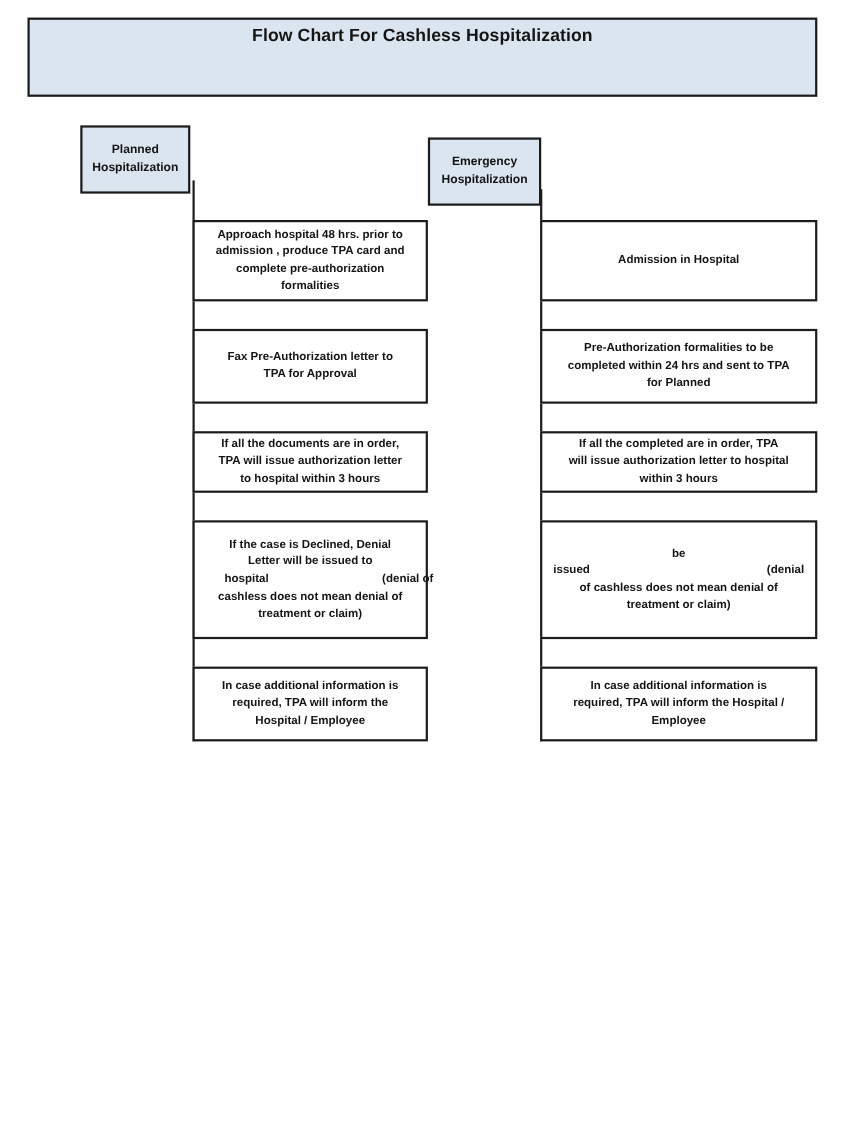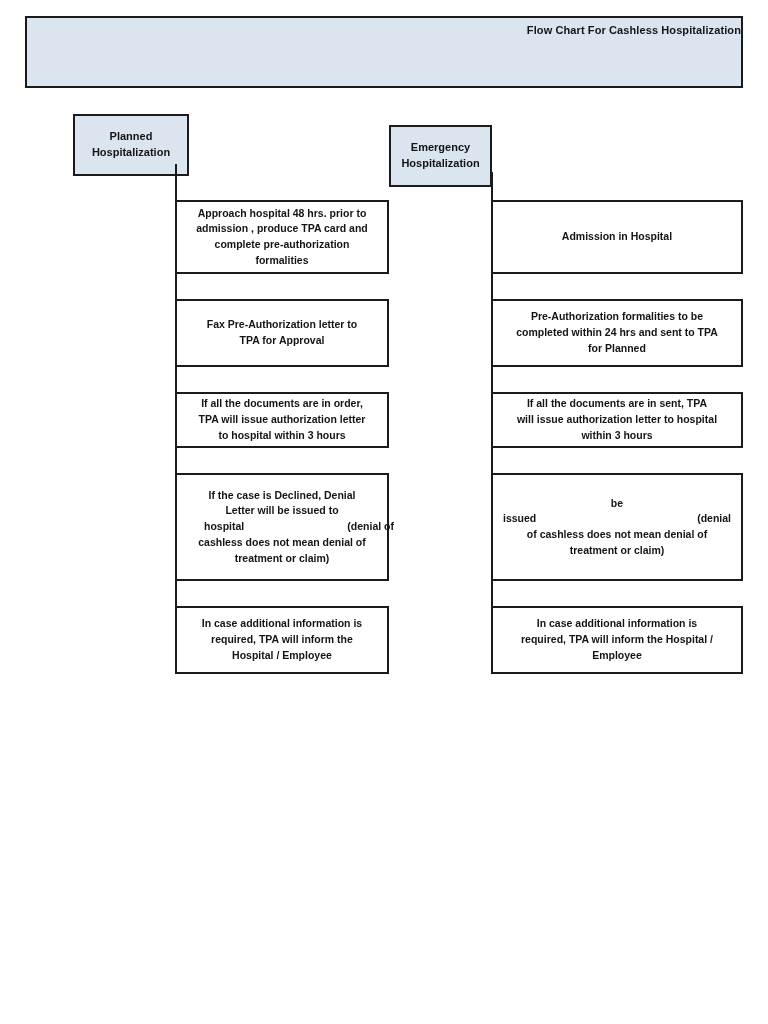--- a/index.html
+++ b/index.html
@@ -28,22 +28,22 @@
     left: 25px;
     top: 16px;
     width: 718px;
     height: 72px;
     background: #dbe5f0;
     border: 2px solid #1b1b1b;
     box-sizing: border-box;
   }
   .title-banner .title-text {
     display: block;
-    text-align: right;
-    font-size: 11px;
+    text-align: center;
+    font-size: 16px;
     font-weight: bold;
     letter-spacing: 0.1px;
     padding-top: 6px;
     color: #141414;
   }
 
   
   .start-box {
     position: absolute;
     background: #dbe5f0;
@@ -55,21 +55,21 @@
     text-align: center;
     font-size: 11px;
     font-weight: bold;
     line-height: 1.45;
     color: #141414;
     padding: 2px 6px;
   }
   .start-left {
     left: 73px;
     top: 114px;
-    width: 116px;
+    width: 100px;
     height: 62px;
   }
   .start-right {
     left: 389px;
     top: 114px;
     width: 103px;
     height: 62px;
     margin-top: 11px;
   }
 
@@ -205,21 +205,21 @@
     <div class="node-gap"></div>
 
     <div class="node h-b">
       <span class="line">Pre-Authorization formalities to be</span>
       <span class="line">completed within 24 hrs and sent to TPA</span>
       <span class="line">for Planned</span>
     </div>
     <div class="node-gap"></div>
 
     <div class="node h-c">
-      <span class="line">If all the documents are in sent, TPA</span>
+      <span class="line">If all the completed are in order, TPA</span>
       <span class="line">will issue authorization letter to hospital</span>
       <span class="line">within 3 hours</span>
     </div>
     <div class="node-gap"></div>
 
     <div class="node h-d">
       <span class="line">be</span>
       <span class="line split pad-edge">
         <span>issued</span>
         <span>(denial</span>

